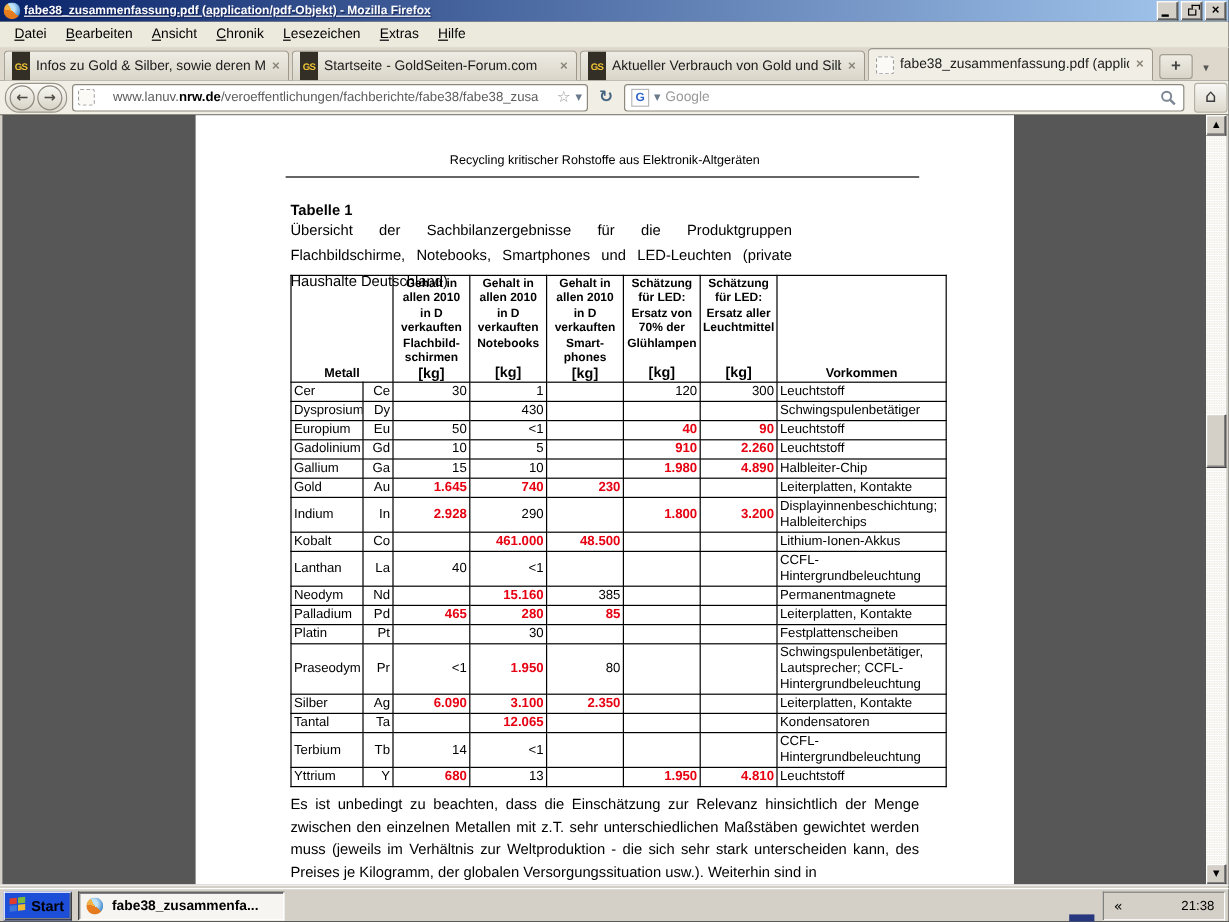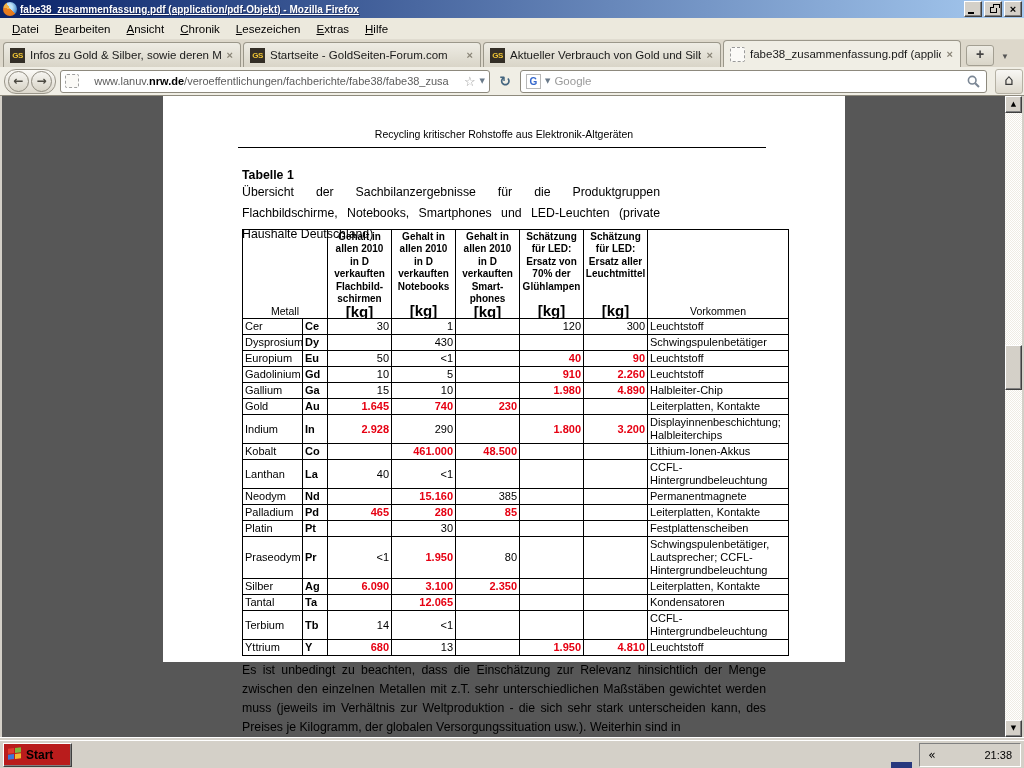--- a/index.html
+++ b/index.html
@@ -30,21 +30,21 @@
   .menu-item::first-letter{text-decoration:underline;}
   
   .tabstrip{position:absolute;top:40px;left:0;right:0;height:27px;background:#ddd8cb;
     display:flex;align-items:flex-end;padding-left:2px;}
   .tab{width:224px;flex:none;height:20px;margin:0 1px 0 1px;padding:2px 6px;
     background:linear-gradient(#eeece4,#d9d5c8);
     border:1px solid #9b978a;border-bottom:none;border-radius:4px 4px 0 0;
     display:flex;align-items:center;gap:5px;overflow:hidden;cursor:default;}
   .tab.active{background:#f0eee5;height:22px;position:relative;z-index:2;}
   .fav{display:none;flex:none;}
-  .fav-gs.show{display:flex;width:15px;height:15px;background:#332e26;color:#eec335;
+  .fav-gs.show{display:flex;width:15px;height:25px;background:#332e26;color:#eec335;
     font-size:8px;font-weight:bold;align-items:center;justify-content:center;letter-spacing:-.5px;}
   .fav-doc.show{display:block;width:13px;height:13px;border:1px dashed #9a9a9a;border-radius:2px;background:#fbfaf7;}
   .tab-title{font-size:11.5px;color:#1a1a1a;white-space:nowrap;overflow:hidden;flex:1;}
   .tab-close{font-size:11px;color:#8a8578;font-weight:bold;flex:none;padding:0 1px;}
   .newtab-btn{width:26px;height:19px;margin:0 2px 1px 4px;flex:none;
     background:linear-gradient(#eeece4,#d9d5c8);border:1px solid #a39f92;border-radius:3px;
     font-size:14px;line-height:16px;font-weight:bold;color:#444;text-align:center;cursor:default;}
   .alltabs-btn{width:18px;height:19px;margin-bottom:1px;flex:none;background:transparent;border:none;
     font-size:8px;color:#555;text-align:center;line-height:19px;cursor:default;}
   
@@ -70,36 +70,36 @@
     font-size:10px;font-weight:bold;line-height:13px;text-align:center;flex:none;}
   .search-placeholder{font-size:11.5px;color:#9a9a9a;flex:1;}
   .mag{flex:none;}
   .home-btn{width:26px;height:23px;flex:none;border:1px solid #b5b1a4;border-radius:3px;
     background:linear-gradient(#f8f7f4,#ddd9cd);text-align:center;cursor:default;
     font-family:"DejaVu Sans",sans-serif;font-size:15px;line-height:21px;color:#3a3a3a;}
   .nav-spacer{flex:1;}
   
   .content{position:absolute;top:96px;left:0;right:0;height:641px;background:#575757;
     border-left:2px solid #d4d0c8;border-right:2px solid #d4d0c8;box-sizing:border-box;}
-  .page{position:absolute;left:161px;top:0;width:682px;height:566px;background:#fff;color:#000;}
+  .page{position:absolute;left:161px;top:0;width:682px;height:641px;background:#fff;color:#000;}
   .doc-header{position:absolute;top:32px;left:0;width:100%;text-align:center;font-size:10.5px;}
   .doc-rule{position:absolute;top:51px;left:75px;width:528px;height:1px;background:#000;}
   .caption-row{position:absolute;top:72px;left:79px;width:524px;display:flex;flex-direction:column;}
   .caption-label{width:106px;flex:none;font-size:12.3px;font-weight:bold;}
   .caption-text{width:418px;font-size:12.3px;line-height:21px;text-align:justify;}
   .doc-table{position:absolute;top:133px;left:79px;border-collapse:collapse;table-layout:fixed;width:546px;}
   .doc-table th,.doc-table td{border:1px solid #000;overflow:hidden;}
-  .th-metall,.th-vork{vertical-align:bottom;text-align:center;font-size:10.5px;font-weight:normal;padding:1px 2px;}
+  .th-metall,.th-vork{vertical-align:bottom;text-align:center;font-size:10.5px;font-weight:bold;padding:1px 2px;}
   .th-num{height:88px;padding:0 2px;vertical-align:top;}
   .thwrap{height:87px;display:flex;flex-direction:column;justify-content:space-between;align-items:center;}
   .th-label{white-space:pre-line;text-align:center;font-size:10px;font-weight:bold;line-height:12.4px;padding-top:1px;}
-  .th-unit{font-size:15px;font-weight:bold;line-height:13px;}
+  .th-unit{font-size:12px;font-weight:bold;line-height:13px;}
   .doc-table td{font-size:11px;line-height:13px;padding:1px 2px;vertical-align:middle;}
   .td-name{text-align:left;padding-left:3px;}
-  .td-sym{text-align:left;padding-left:3px;font-weight:bold;}
+  .td-sym{text-align:right;padding-left:3px;}
   .td-num{text-align:right;padding-right:7px;}
   .td-num.red{color:#e60012;font-weight:bold;}
   .td-vork{text-align:left;padding-left:3px;white-space:pre-line;font-size:10.8px;line-height:12.6px;}
   .paragraph{position:absolute;top:565px;left:79px;width:524px;font-size:12.3px;line-height:19px;text-align:justify;}
   
   .scrollbar{position:absolute;right:0;top:0;width:17px;height:641px;
     background-color:#fff;background-image:conic-gradient(#efece4 25%,#fff 0 50%,#efece4 0 75%,#fff 0);
     background-size:2px 2px;}
   .sb-btn{position:absolute;left:0;width:17px;height:17px;background:#d4d0c8;
     border:1px solid;border-color:#fff #404040 #404040 #fff;box-shadow:inset -1px -1px 0 #808080;
@@ -107,22 +107,22 @@
     font-size:7px;line-height:14px;color:#000;cursor:default;}
   .sb-up{top:0;}
   .sb-down{bottom:0;}
   .sb-thumb{position:absolute;left:0;top:249px;width:17px;height:45px;background:#d4d0c8;
     border:1px solid;border-color:#fff #404040 #404040 #fff;box-shadow:inset -1px -1px 0 #808080;
     box-sizing:border-box;cursor:default;}
   
   .winedge{position:absolute;top:737px;left:0;right:0;height:3px;background:#d4d0c8;border-top:1px solid #fff;box-sizing:border-box;}
   .taskbar{position:absolute;top:740px;left:0;right:0;height:28px;background:#d4d0c8;
     border-top:1px solid #fff;box-sizing:border-box;display:flex;align-items:center;padding:0 3px;}
-  .start-btn{height:22px;flex:none;background:#b91c1c;border:1px solid;border-color:#fff #404040 #404040 #fff;
-    box-shadow:inset -1px -1px 0 #808080;display:flex;align-items:center;gap:4px;padding:0 18px 0 4px;cursor:default;}
+  .start-btn{height:22px;flex:none;background:#1d4ed8;border:1px solid;border-color:#fff #404040 #404040 #fff;
+    box-shadow:inset -1px -1px 0 #808080;display:flex;align-items:center;gap:4px;padding:0 6px 0 4px;cursor:default;}
   .flag{width:14px;height:13px;flex:none;display:grid;grid-template-columns:6px 6px;grid-template-rows:5px 5px;
     gap:1px;transform:skewY(-6deg);}
   .flag i{display:block;}
   .flag .f1{background:#e03c2e;}.flag .f2{background:#7db93b;}.flag .f3{background:#3d76d8;}.flag .f4{background:#f0ba33;}
   .start-label{font-size:12px;font-weight:bold;color:#000;}
   .task-btn{height:22px;width:160px;flex:none;margin-left:5px;background:#f6f5f1;
     border:1px solid;border-color:#404040 #fff #fff #404040;box-shadow:inset 1px 1px 0 #808080;
     display:flex;align-items:center;gap:4px;padding:0 5px;cursor:default;overflow:hidden;}
   .task-label{font-size:11.5px;font-weight:bold;white-space:nowrap;overflow:hidden;}
   .tb-spacer{flex:1;}
@@ -524,20 +524,24 @@
   <div class="taskbar">
     <div class="start-btn">
       <span class="flag">
           <i class="f1"></i>
           <i class="f2"></i>
           <i class="f3"></i>
           <i class="f4"></i>
         </span>
       <span class="start-label">Start</span>
     </div>
+    <div class="task-btn">
+      <span class="ff-icon"></span>
+      <span class="task-label">fabe38_zusammenfa...</span>
+    </div>
     <span class="tb-spacer"></span>
     <div class="lang-box">DE</div>
     <div class="tray">
       <span class="tray-expand">«</span>
       <span class="clock">21:38</span>
     </div>
   </div>
 
 </div>
 

